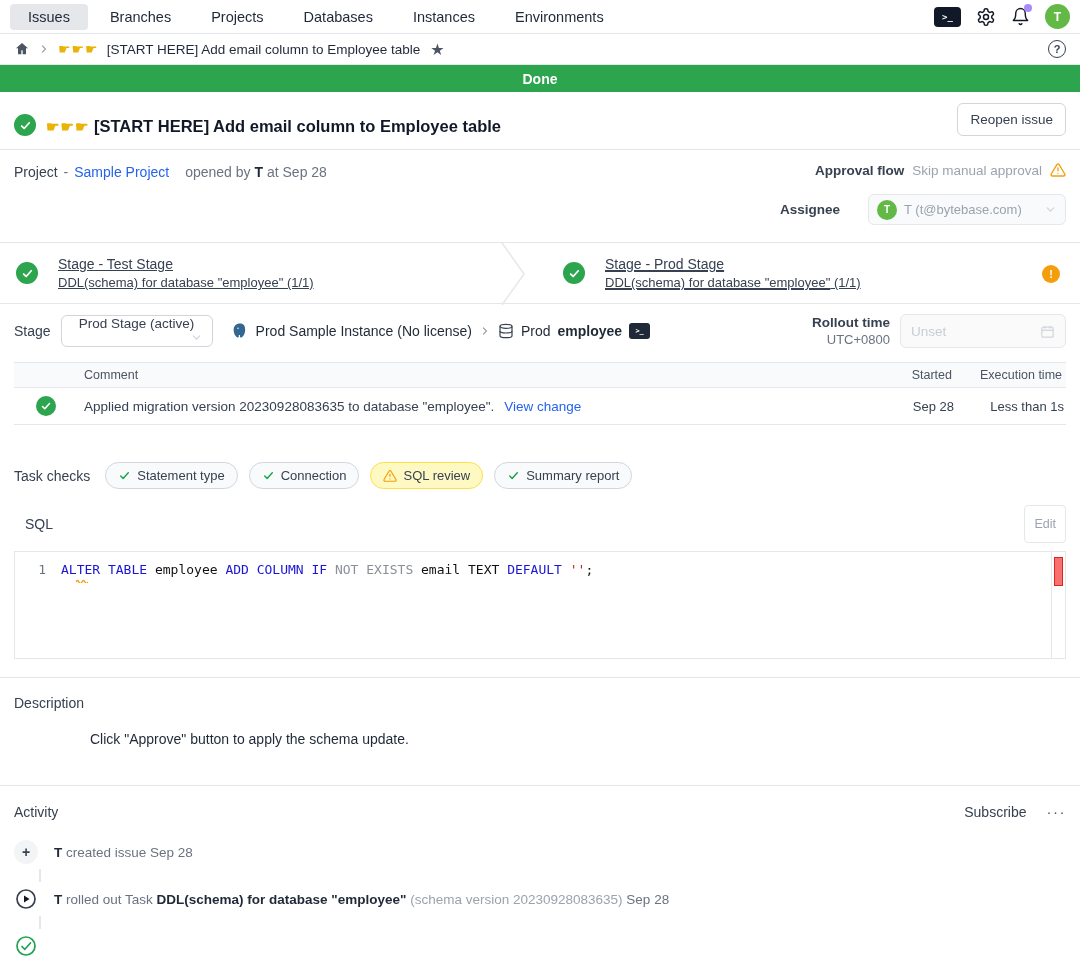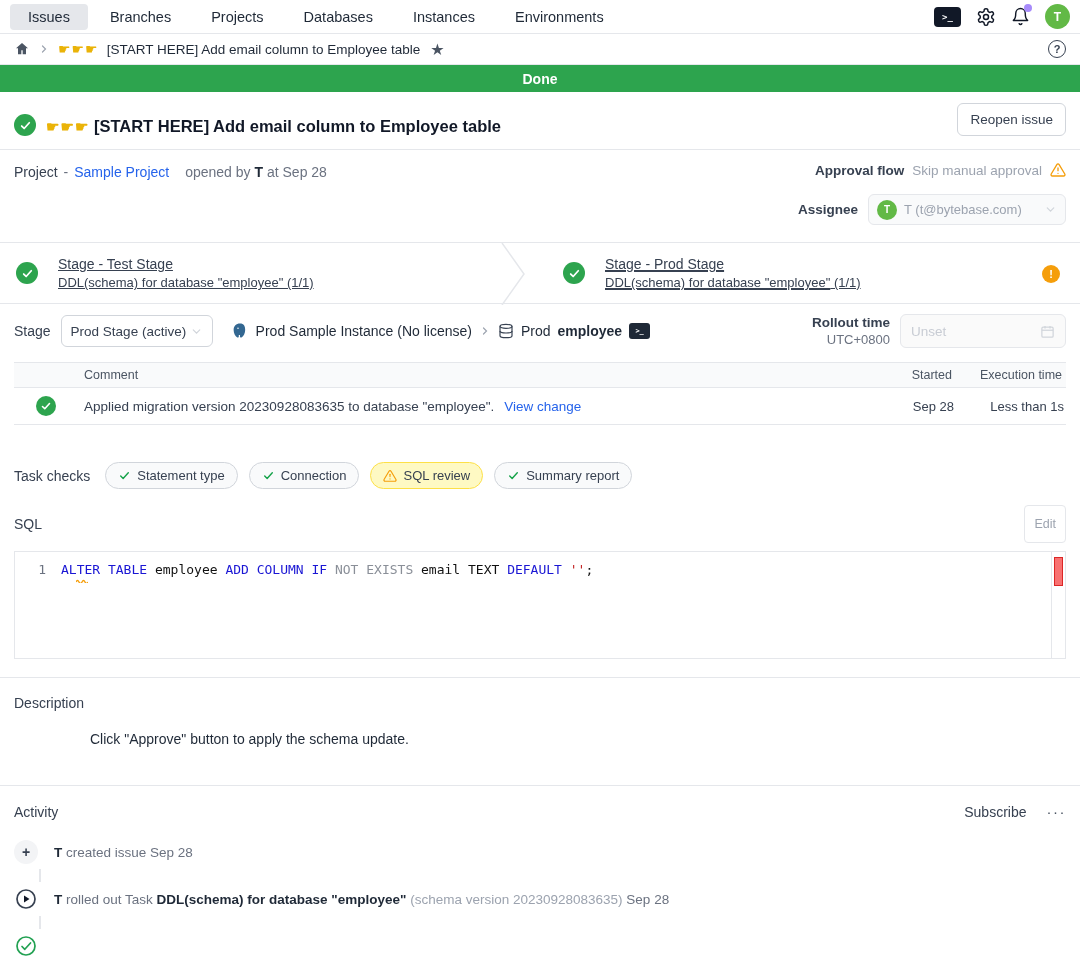--- a/index.html
+++ b/index.html
@@ -41,21 +41,21 @@
 
   
   .meta { position:relative; padding:14px 14px 0; height:92px; }
   .meta-left { display:flex; align-items:center; gap:6px; font-size:14px; }
   .meta-left .lbl { color:#374151; }
   .dash { color:#6b7280; }
   .link { color:#2563eb; cursor:pointer; }
   .opened { color:#6b7280; margin-left:10px; }
   .opened b { color:#1f2937; }
   .meta-row1 { position:absolute; top:12px; right:14px; display:flex; align-items:center; gap:8px; }
-  .meta-row2 { position:absolute; top:44px; right:14px; display:flex; align-items:center; gap:10px; }
+  .meta-row2 { position:absolute; top:44px; right:14px; display:flex; align-items:center; gap:28px; }
   .meta-key { font-size:13.5px; font-weight:bold; color:#374151; }
   .muted { font-size:13.5px; color:#9ca3af; }
   .assignee-select { width:198px; height:31px; background:#f9fafb; border:1px solid #e5e7eb; border-radius:6px;
     display:flex; align-items:center; gap:7px; padding:0 8px; }
   .avatar-sm { width:20px; height:20px; border-radius:50%; background:#62b946; color:#fff; font-size:10px; font-weight:bold;
     display:flex; align-items:center; justify-content:center; flex:none; }
   .assignee-select .muted { font-size:13px; }
   .sel-chev { margin-left:auto; }
 
   
@@ -67,21 +67,21 @@
   .stage-sub { font-size:13px; color:#374151; }
   .u { text-decoration:underline; text-underline-offset:2px; }
   .stage-chev { position:absolute; left:500px; top:0; }
   .alert-dot { position:absolute; right:20px; top:22px; width:18px; height:18px; border-radius:50%; background:#f59e0b;
     color:#fff; font-size:11px; font-weight:bold; display:flex; align-items:center; justify-content:center; }
 
   
   .stagebar { display:flex; align-items:center; padding:10px 14px 8px; }
   .stagebar .lbl { font-size:14px; color:#374151; margin-right:10px; }
   .stage-select { width:152px; height:32px; border:1px solid #d1d5db; border-radius:6px; background:#fff;
-    display:flex; align-items:center; padding:0 9px; font-size:13.5px; color:#374151; }
+    display:flex; align-items:center; padding:0 9px; font-size:13.5px; color:#374151;flex-direction:column; }
   .instance-grp { display:flex; align-items:center; gap:7px; margin-left:18px; font-size:14px; color:#1f2937; }
   .bold { font-weight:bold; }
   .mini-term { width:21px; height:16px; background:#1f2937; border-radius:3px; color:#fff;
     font-family:"DejaVu Sans Mono",monospace; font-size:7px; font-weight:bold; display:flex; align-items:center; justify-content:center; }
   .rollout { margin-left:auto; display:flex; align-items:center; gap:10px; }
   .rollout-lbls { text-align:right; }
   .rollout-lbls .k { font-size:13.5px; font-weight:bold; color:#374151; }
   .rollout-lbls .tz { font-size:13px; color:#6b7280; margin-top:2px; }
   .rollout-input { width:166px; height:34px; background:#fafafa; border:1px solid #e5e7eb; border-radius:6px;
     display:flex; align-items:center; padding:0 10px; font-size:13.5px; color:#c8ccd4; }
@@ -102,21 +102,21 @@
   .row-exec { width:100px; text-align:right; margin-left:10px; margin-right:2px; font-size:13px; }
 
   
   .checks { display:flex; align-items:center; gap:11px; padding:0 14px; margin-top:37px; }
   .checks .lbl { font-size:14px; color:#374151; margin-right:4px; }
   .pill { height:27px; border-radius:14px; border:1px solid #d1d5db; background:#f9fafb; padding:0 12px;
     display:flex; align-items:center; gap:6px; font-size:13px; color:#374151; cursor:pointer; }
   .pill.warn { background:#fef9c3; border-color:#fde047; }
 
   
-  .sql-head { display:flex; align-items:center; padding:16px 14px 0; }
+  .sql-head { display:flex; align-items:center; padding:16px 14px 0;margin-left:11px; }
   .sql-head .lbl { font-size:14px; color:#374151; }
   .edit-btn { margin-left:auto; height:38px; padding:0 9px; border:1px solid #e5e7eb; border-radius:4px; background:#fff;
     font-size:12.5px; color:#9ca3af; display:flex; align-items:center; cursor:pointer; }
   .editor { margin:8px 14px 0; height:108px; border:1px solid #e5e7eb; position:relative;
     font-family:"DejaVu Sans Mono",monospace; font-size:13px; }
   .code-line { display:flex; padding-top:10px; }
   .gutter { width:46px; text-align:right; padding-right:15px; color:#6b7280; flex:none; }
   .code { white-space:pre; color:#111; }
   .tok-kw { color:#1a16d4; }
   .tok-gray { color:#8a8f98; }

